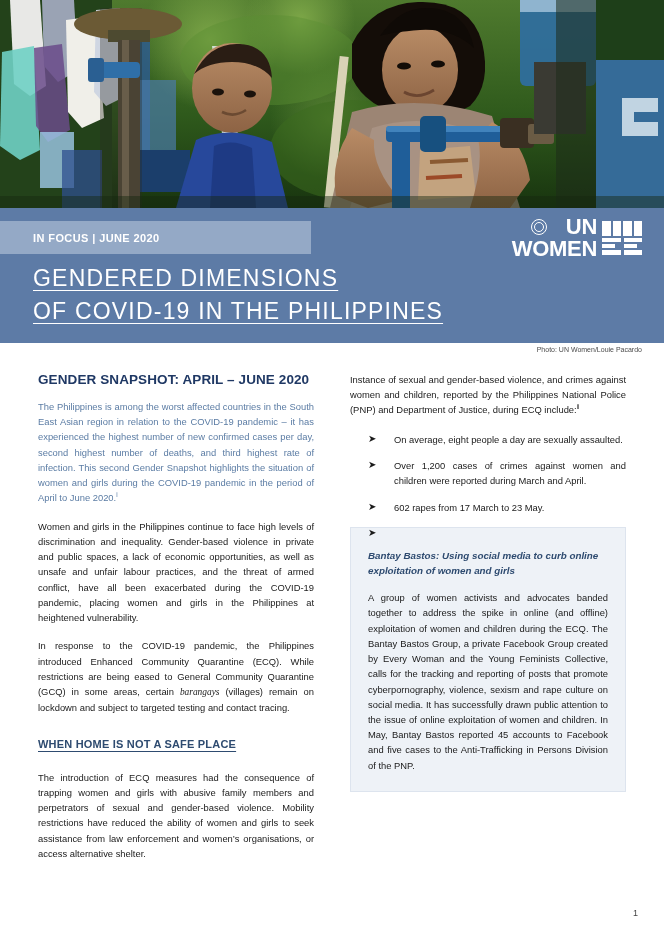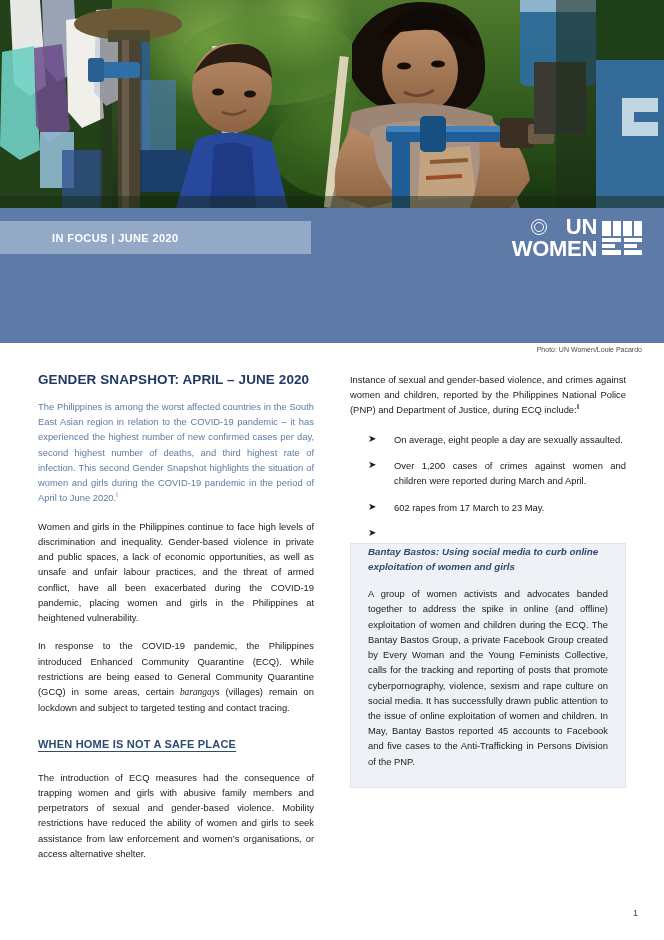--- a/index.html
+++ b/index.html
@@ -47,21 +47,21 @@
     height: 33px;
     background: #94a9c6;
     display: flex;
     align-items: center;
   }
   .focus-badge span {
     color: #ffffff;
     font-size: 11px;
     font-weight: bold;
     letter-spacing: 0.4px;
-    padding-left: 52px;
+    padding-left: 33px;
   }
 
   .logo {
     position: absolute;
     top: 8px; right: 22px;
     display: flex;
     align-items: center;
   }
   .logo-text {
     color: #ffffff;
@@ -212,24 +212,24 @@
   }
   ul.arrow-list li .arrow {
     position: absolute;
     left: 0; top: -1px;
     font-size: 10px;
     color: #1a1a1a;
   }
 
   
   .callout {
-    margin-top: 28px;
+    margin-top: 12px;
     background: #eef2f7;
     border: 1px solid #dde4ee;
-    padding: 0 17px 18px 17px;
+    padding: 20px 17px 18px 17px;
   }
   .callout h4 {
     font-size: 9.8px;
     font-weight: bold;
     font-style: italic;
     color: #2e4b70;
     line-height: 1.55;
     margin-bottom: 12px;
   }
   .callout p {
@@ -374,20 +374,24 @@
             </span>
           <span class="e-glyph">
               <b></b>
               <b class="short"></b>
               <b></b>
             </span>
         </div>
       </div>
     </div>
 
+    <div class="doc-title">
+      <span class="tl">GENDERED DIMENSIONS</span>
+      <span class="tl">OF COVID-19 IN THE PHILIPPINES</span>
+    </div>
   </div>
 
   <div class="photo-credit">Photo: UN Women/Louie Pacardo</div>
 
   <div class="columns">
 
     <div class="col-left">
       <h2 class="section-head">GENDER SNAPSHOT: APRIL – JUNE 2020</h2>
 
       <p class="body accent"><span>The Philippines is among the worst affected countries in the South East Asian region in relation to the COVID-19 pandemic – it has experienced the highest number of new confirmed cases per day, second highest number of deaths, and third highest rate of infection. This second Gender Snapshot highlights the situation of women and girls during the COVID-19 pandemic in the period of April to June 2020.</span><sup>i</sup></p>

